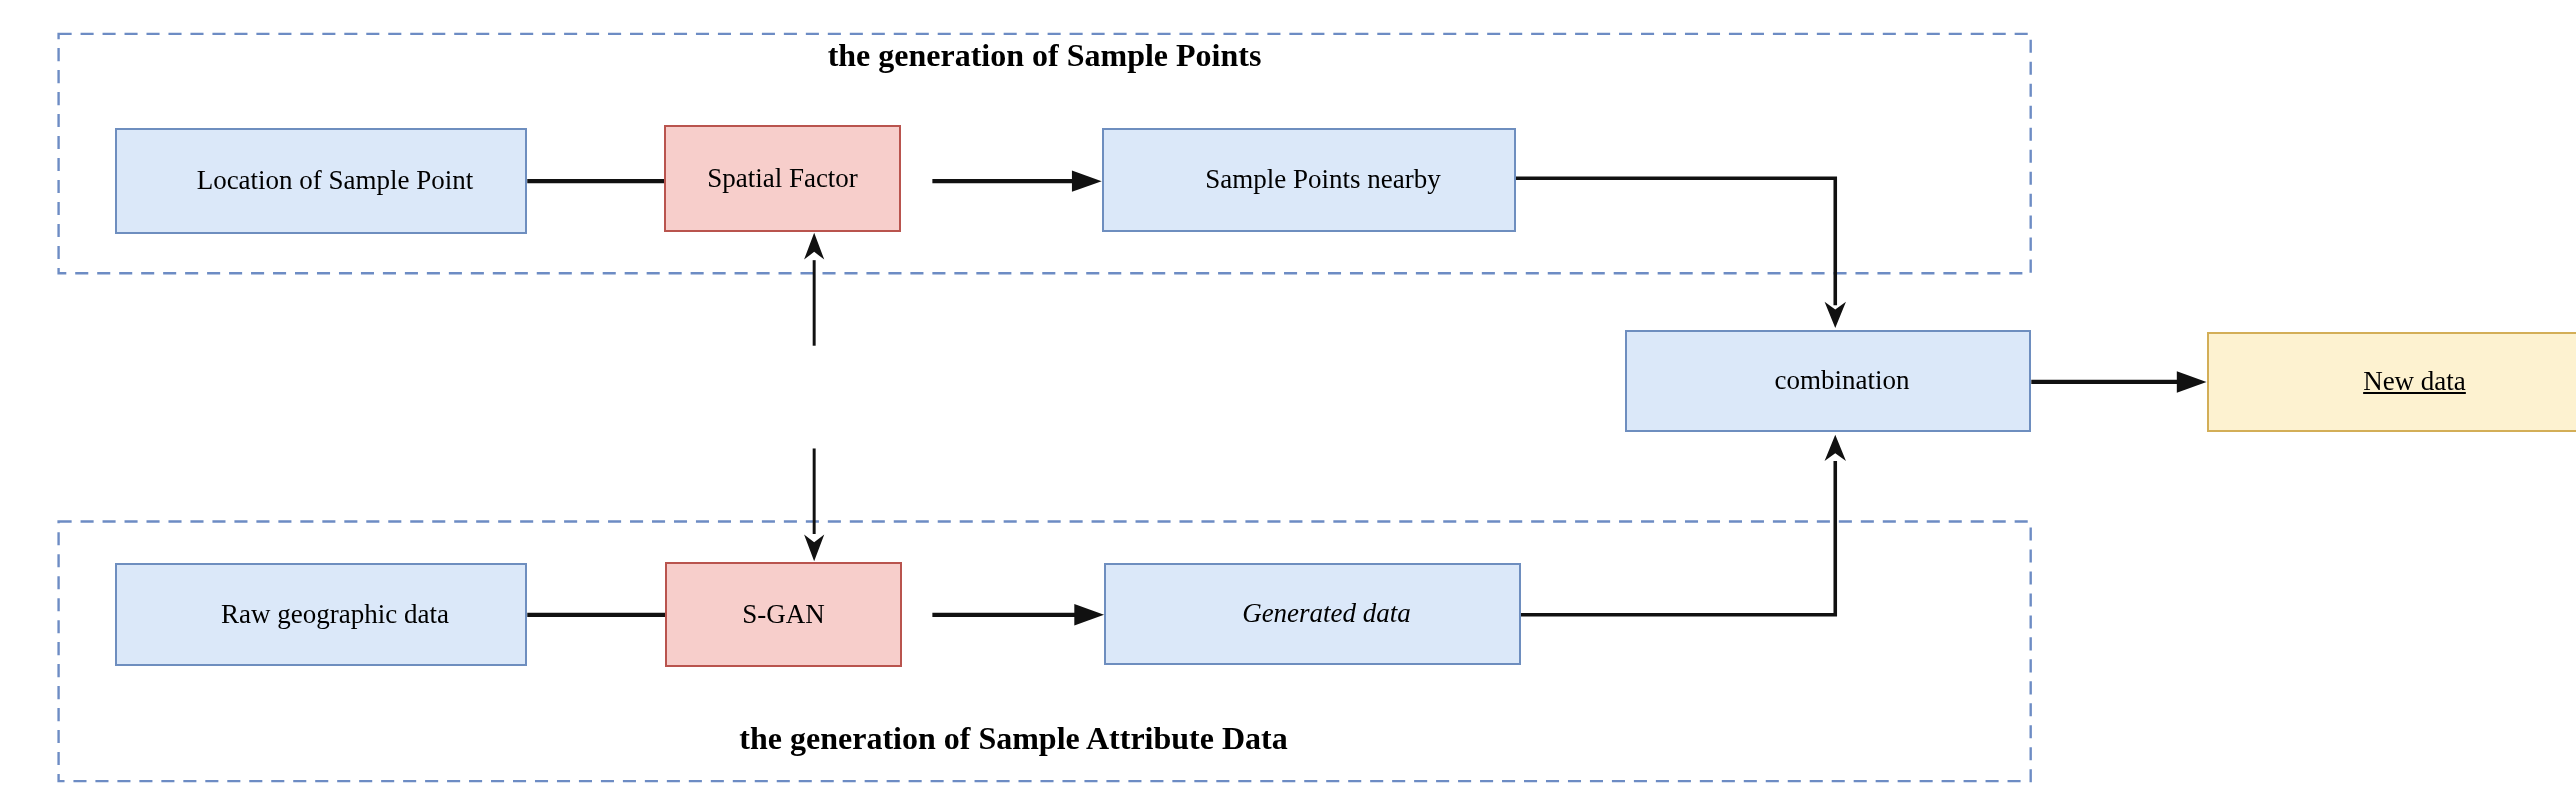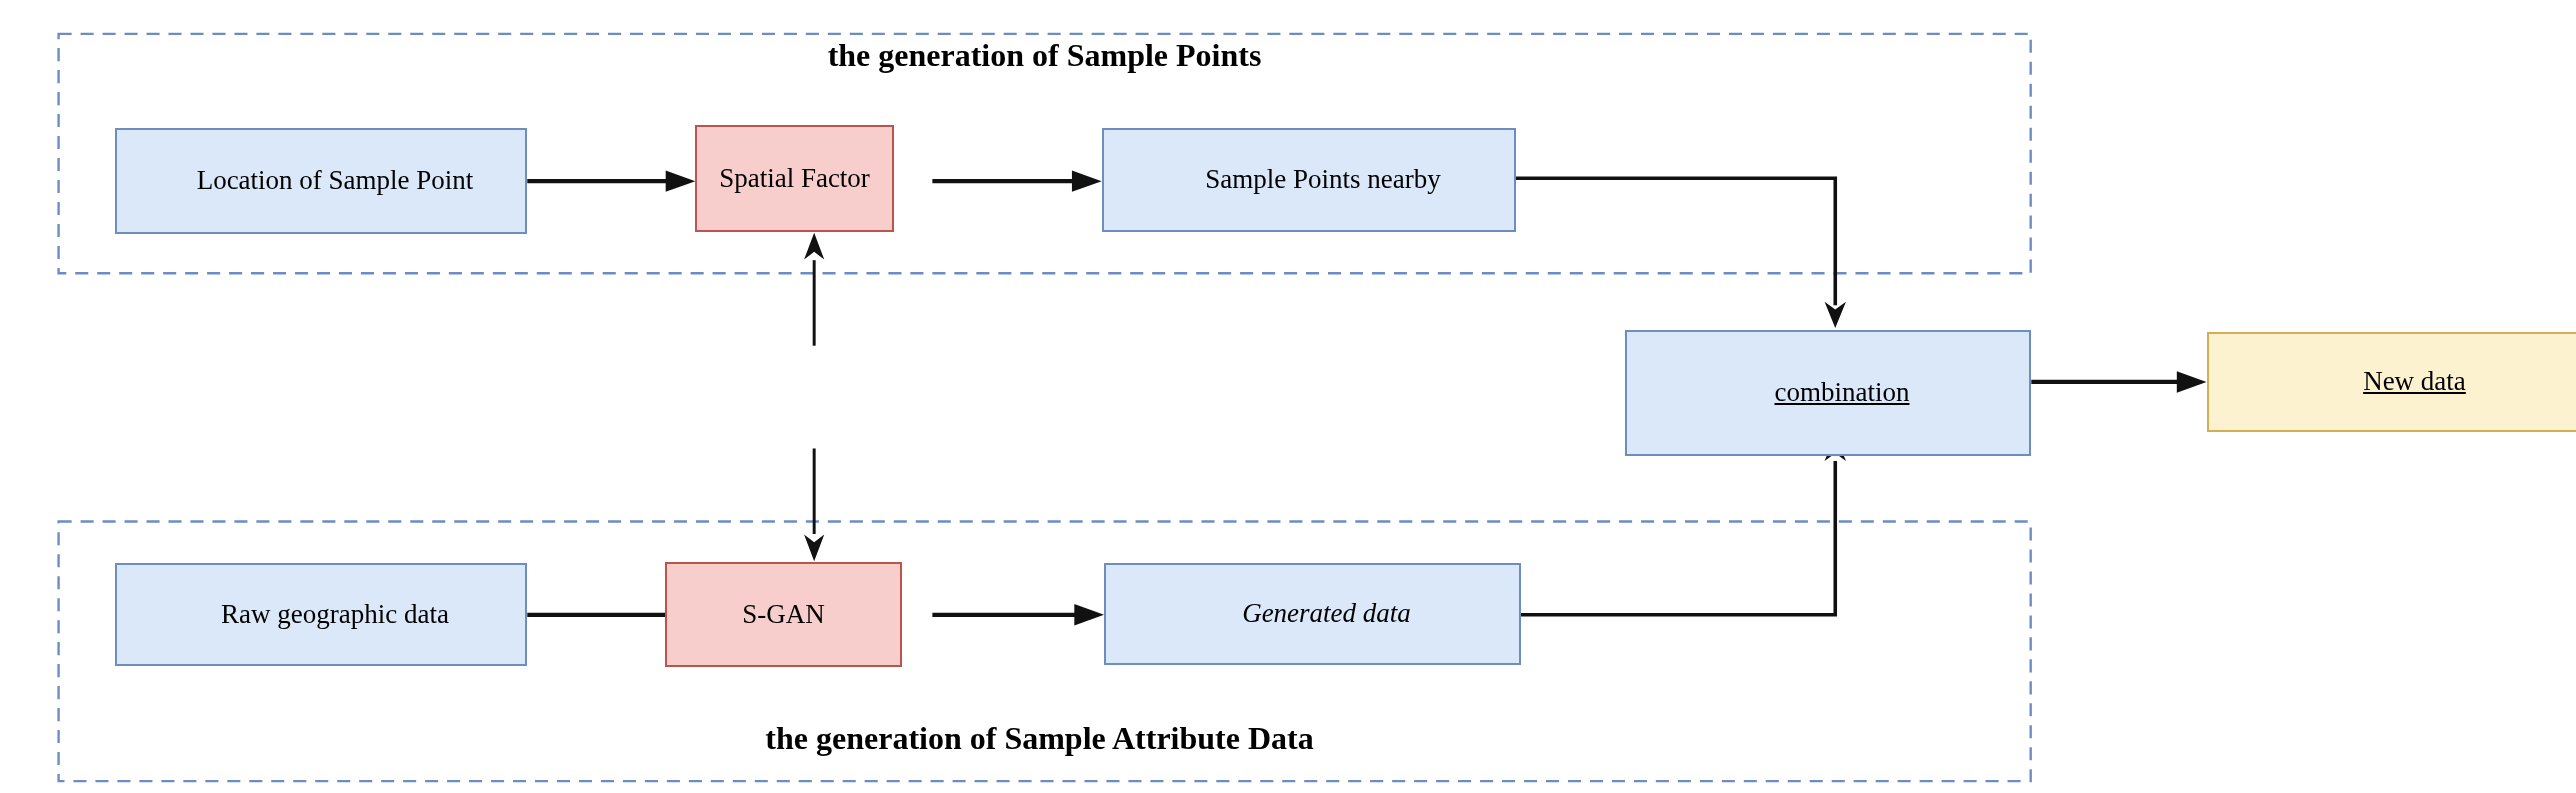--- a/index.html
+++ b/index.html
@@ -42,31 +42,31 @@
     position: absolute;
     width: 923px;
     text-align: center;
     font-weight: bold;
     font-size: 32px;
     color: var(--text, #000);
   }
 
   
   #node-location   { left: 67px;  top: 128px;  width: 412px; height: 106px; }
-  #node-spatial    { left: 647px; top: 125px;  width: 199px; height: 107px; }
+  #node-spatial    { left: 616px; top: 125px;  width: 237px; height: 107px; }
   #node-nearby     { left: 1054px; top: 128px;  width: 414px; height: 104px; }
   #node-thirdlaw   { left: 560px;  top: 346px;  width: 412px; height: 102px; }
   #node-raw        { left: 67px;  top: 563px;  width: 412px; height: 103px; }
   #node-sgan       { left: 617px; top: 562px;  width: 237px; height: 105px; }
   #node-generated  { left: 1056px; top: 563px;  width: 417px; height: 102px; font-style: italic; }
-  #node-combine    { left: 1577px; top: 330px;  width: 406px; height: 126px; text-decoration: underline; }
+  #node-combine    { left: 1577px; top: 330px;  width: 406px; height: 102px; }
   #node-newdata    { left: 2159px; top: 332px;  width: 415px; height: 100px; }
 
   #title-top    { left: 535px; top: 37px; }
-  #title-bottom { left: 530px; top: 720px; }
+  #title-bottom { left: 504px; top: 720px; }
 </style>
 </head>
 <body>
 
 <div id="canvas">
 
   <svg id="wires" viewBox="0 0 4335 1335">
 
     <rect class="group-rect" x="17" y="57" width="3320" height="403"></rect>
     <rect class="group-rect" x="17" y="878" width="3320" height="437"></rect>

